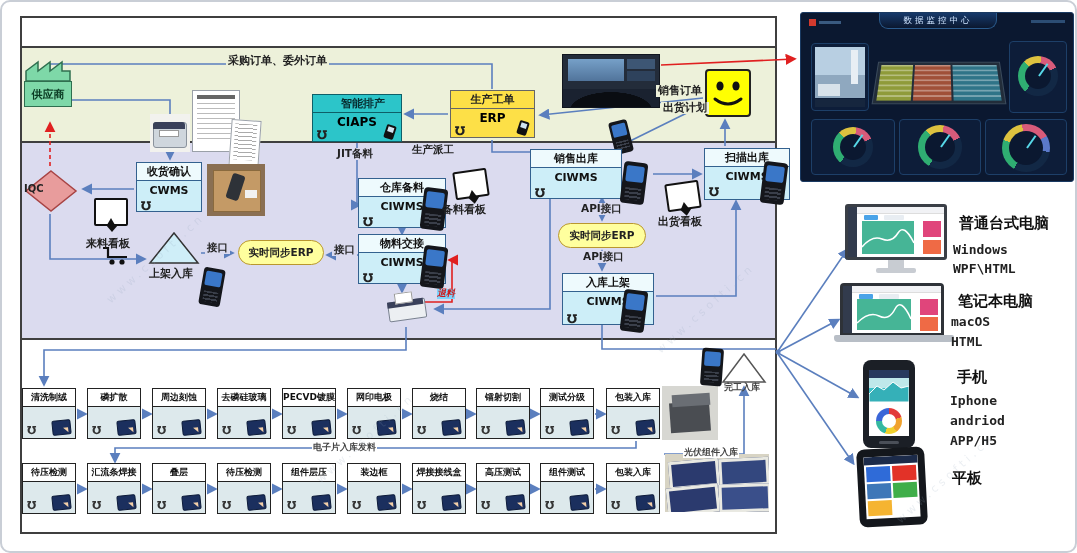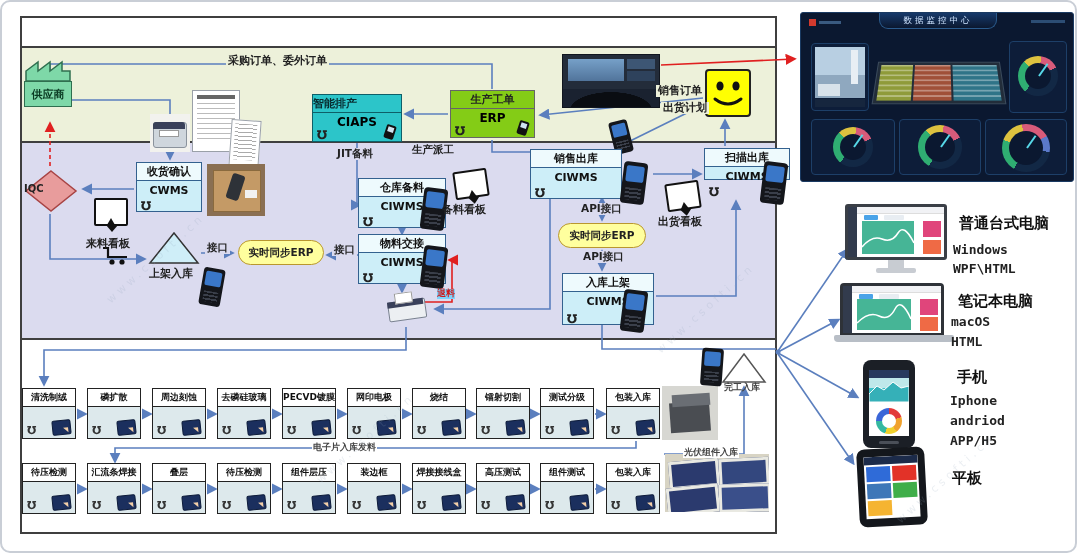--- a/index.html
+++ b/index.html
@@ -13,23 +13,23 @@
   .bgw{background:#ffffff;padding:0 1px;}
   .title{position:absolute;z-index:4;font-size:17px;font-weight:bold;color:#1b1bb0;text-decoration:underline;letter-spacing:1px;}
   
   .cy{background:#cdeef8;border:1.5px solid #33618f;}
   .cy .hd{background:#eefafd;border-bottom:1.5px solid #33618f;font-size:11px;font-weight:bold;text-align:center;color:#111;padding:1px 0;}
   .cy .bd{position:relative;font-size:11px;font-weight:bold;color:#111;text-align:center;}
   .cy .bd .code{display:block;margin-top:3px;}
   .hs{position:absolute;left:4px;bottom:1px;font-size:12px;font-weight:bold;color:#222;line-height:1;}
   
   .tealbox{background:#2cc5c9;border:1.5px solid #0e5f68;}
-  .tealbox .hd{border-bottom:1.5px solid #0e5f68;font-size:11px;font-weight:bold;text-align:left;padding:1px 0;color:#082c30;}
+  .tealbox .hd{border-bottom:1.5px solid #0e5f68;font-size:11px;font-weight:bold;text-align:right;padding:1px 16px;color:#082c30;}
   .tealbox .bd{position:relative;font-size:12px;font-weight:bold;text-align:center;color:#000;}
-  .graybox{background:#84cc16;border:1.5px solid #666;}
+  .graybox{background:#fde047;border:1.5px solid #666;}
   .graybox .hd{border-bottom:1.5px solid #666;font-size:11px;font-weight:bold;text-align:center;padding:1px 0;color:#222;}
   .graybox .bd{position:relative;font-size:12px;font-weight:bold;text-align:center;color:#000;}
   .scan-ic{position:absolute;right:6px;bottom:3px;width:10px;height:14px;background:#111;border-radius:2px;transform:rotate(18deg);}
   .scan-ic::after{content:"";position:absolute;left:2px;top:2px;width:6px;height:5px;background:#cfe3ef;}
   
   .pb{position:absolute;width:54px;z-index:3;}
   .pbh{background:#fff;border:1px solid #222;font-size:9px;font-weight:bold;text-align:center;padding:2px 0;white-space:nowrap;overflow:hidden;color:#111;}
   .pbb{position:relative;height:31px;background:#dde9ec;border:1px solid #222;border-top:none;}
   .hs2{position:absolute;left:4px;bottom:2px;font-size:11px;font-weight:bold;color:#333;line-height:1;}
   .tbi{position:absolute;right:4px;bottom:3px;width:17px;height:13px;background:#1b2f5e;border:1px solid #0d1b3a;border-radius:2px;transform:rotate(-6deg);}
@@ -258,37 +258,37 @@
   <div class="lbl" style="left:440px;top:202px;font-size:11px;">备料看板</div>
 
   <div class="el cy" style="left:356px;top:232px;width:88px;height:50px;">
     <div class="hd">物料交接</div>
     <div class="bd" style="height:29px;">
       <span class="code">CIWMS</span>
       <span class="hs">℧</span>
     </div>
   </div>
   <div class="pda" style="left:420px;top:244px;"></div>
-  <div class="lbl" style="left:435px;top:287px;font-size:9px;color:#d01818;background:#7dd3fc;">退料</div>
+  <div class="lbl" style="left:435px;top:287px;font-size:9px;color:#d01818;background:#7dd3fc;font-style:italic;">退料</div>
   <div class="photo" style="left:382px;top:290px;width:46px;height:34px;transform:rotate(-8deg);">
     <div style="position:absolute;left:4px;top:8px;width:36px;height:18px;background:#eceff2;border:1px solid #7a8290;border-radius:2px;"></div>
     <div style="position:absolute;left:4px;top:8px;width:36px;height:6px;background:#39405a;"></div>
     <div style="position:absolute;left:12px;top:0;width:16px;height:9px;background:#fff;border:1px solid #999;"></div>
   </div>
 
   <div class="el cy" style="left:528px;top:147px;width:92px;height:50px;">
     <div class="hd">销售出库</div>
     <div class="bd" style="height:29px;">
       <span class="code">CIWMS</span>
       <span class="hs">℧</span>
     </div>
   </div>
   <div class="pda" style="left:620px;top:160px;"></div>
 
-  <div class="el cy" style="left:702px;top:146px;width:86px;height:32px;">
+  <div class="el cy" style="left:702px;top:146px;width:86px;height:52px;">
     <div class="hd">扫描出库</div>
     <div class="bd" style="height:29px;">
       <span class="code">CIWMS</span>
       <span class="hs">℧</span>
     </div>
   </div>
   <div class="pda" style="left:760px;top:160px;"></div>
 
   <div class="mon" style="left:664px;top:180px;transform:rotate(-8deg);"></div>
   <div class="lbl" style="left:656px;top:214px;font-size:11px;">出货看板</div>

